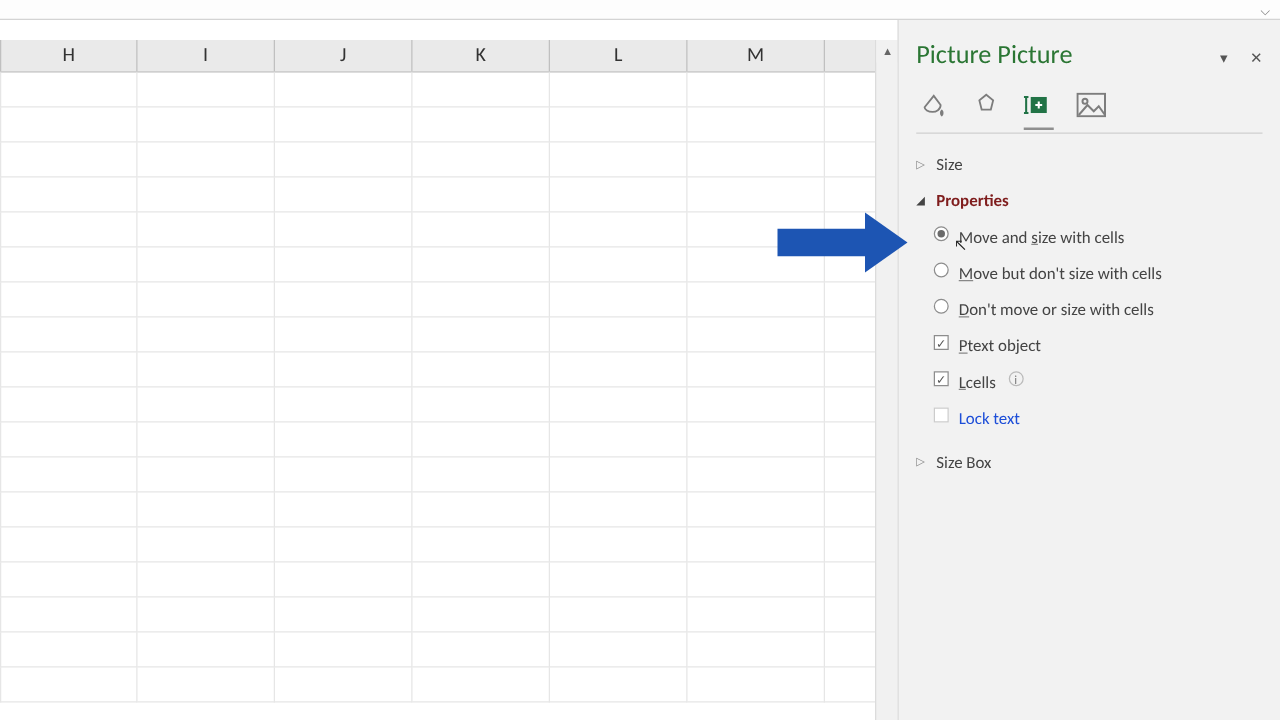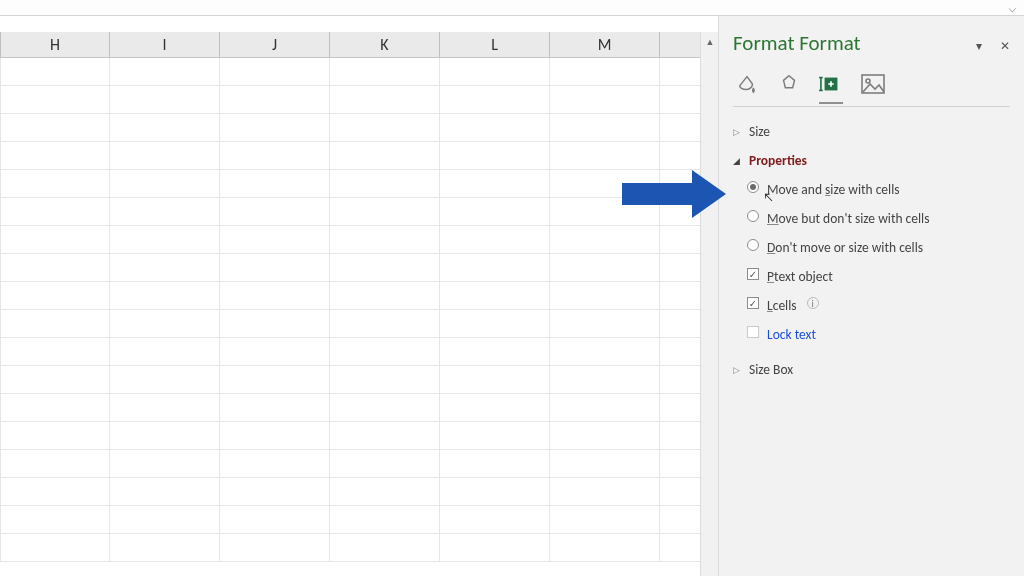--- a/index.html
+++ b/index.html
@@ -259,21 +259,21 @@
       </div>
     </div>
 </div>
 
 <div class="vscroll">
   <div class="scroll-btn">▲</div>
 </div>
 
 <div class="pane">
   <div class="pane-header">
-    <div class="pane-title">Format Format</div>
+    <div class="pane-title">Picture Picture</div>
     <div class="pane-controls">
       <span>▾</span>
       <span>✕</span>
     </div>
   </div>
 
   <div class="tab-icons">
     <div class="tab-icon">
       <svg width="22" height="22" viewBox="0 0 24 24" fill="none" stroke="#7d7d7d" stroke-width="1.6">
           <path d="M4 14 L12 4 L18 12 C18 16 14 18 11 18 C7 18 4 16 4 14 Z"></path>

